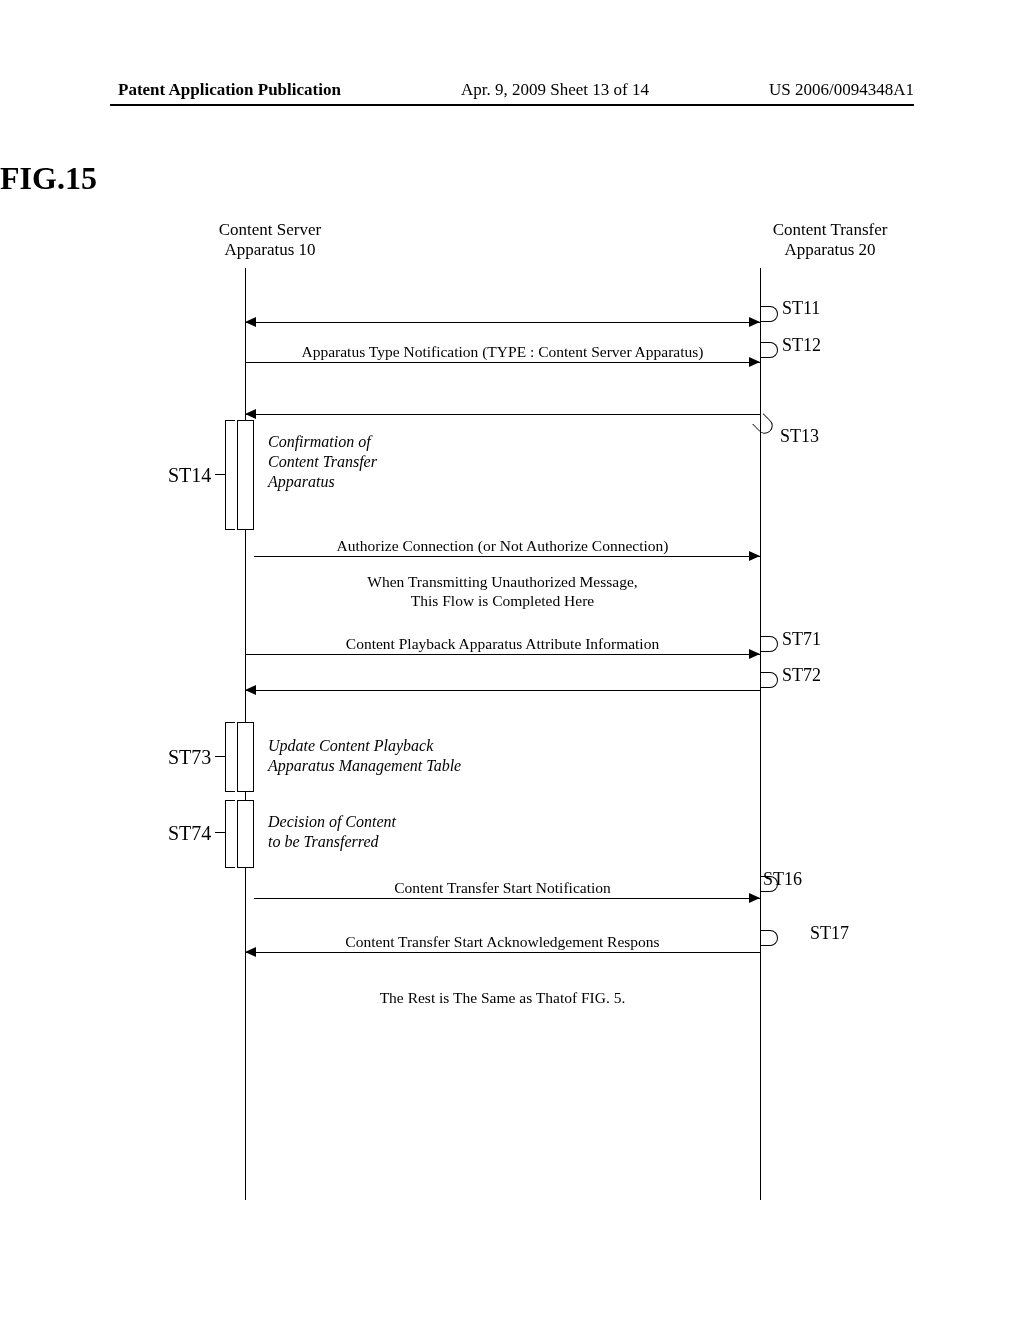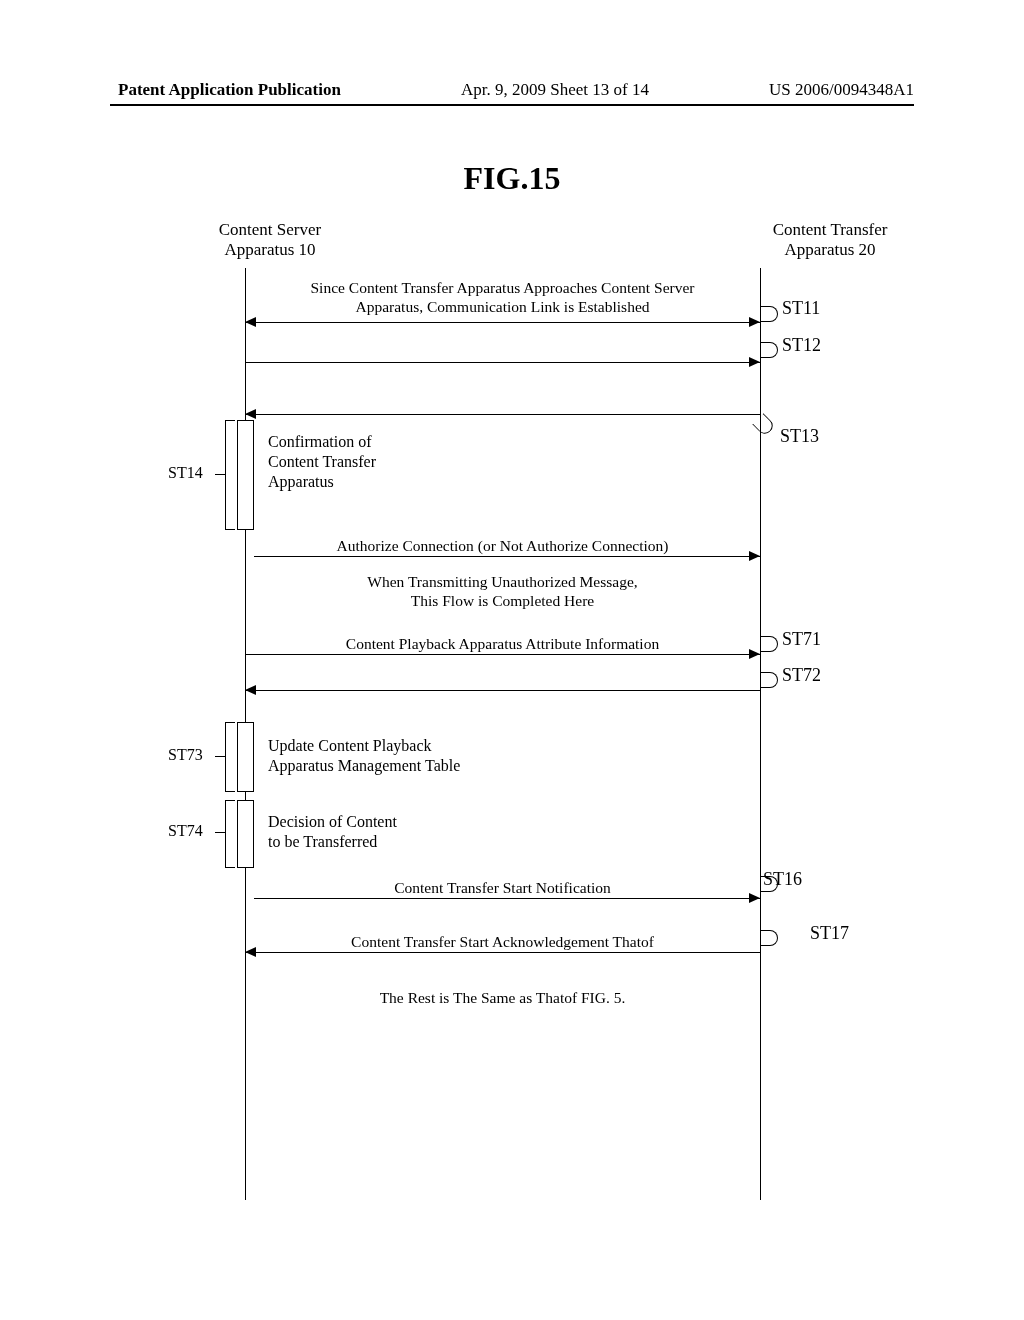--- a/index.html
+++ b/index.html
@@ -25,21 +25,20 @@
     .divider-top {
       position: absolute;
       top: 104px;
       left: 110px; right: 110px;
       border-top: 2px solid #000;
     }
     .fig-title {
       position: absolute;
       top: 160px;
       left: 0; right: 0;
-      text-align: center;
       font-size: 32px;
       font-weight: bold;
     }
     .diagram {
       position: absolute;
       top: 220px;
       left: 120px;
       width: 770px;
       height: 980px;
     }
@@ -99,22 +98,23 @@
       position: absolute;
       left: 117px;
       width: 17px;
       background: #fff;
       border: 1.5px solid #000;
     }
     .activation-label {
       position: absolute;
       font-size: 16px;
       line-height: 1.25;
-    }
-    .st-side-label { position: absolute; font-size: 16px; text-align: center; }
+      font-style: italic;
+    }
+    .st-side-label { position: absolute; font-size: 20px; text-align: center; }
     .side-connector {
       position: absolute;
       height: 1px;
       background: #000;
     }
     .vbracket {
       position: absolute;
       border-left: 1px solid #000;
       border-top: 1px solid #000;
       border-bottom: 1px solid #000;
@@ -136,28 +136,27 @@
 <div class="diagram">
 
   <div class="lifeline-label left" style="white-space:pre-line">Content Server
 Apparatus 10</div>
   <div class="lifeline-label right" style="white-space:pre-line">Content Transfer
 Apparatus 20</div>
 
   <div class="lifeline l-left"></div>
   <div class="lifeline l-right"></div>
 
-  <div class="msg" style="top:58px;white-space:pre-line">Since Content Transfer Apparatus Approaches Content Server
-Apparatus, Communication Link is Established</div>
   <div class="arrow-line" style="top:102px"></div>
   <div class="arrow-head-l" style="top:97px;left:125px"></div>
   <div class="arrow-head-r" style="top:97px;left:629px"></div>
   <div class="st-hook" style="top:86px;left:640px"></div>
   <div class="st-label" style="top:78px;left:662px">ST11</div>
 
+  <div class="msg" style="top:122px">Apparatus Type Notification (TYPE : Content Server Apparatus)</div>
   <div class="arrow-line" style="top:142px"></div>
   <div class="arrow-head-r" style="top:137px;left:629px"></div>
   <div class="st-hook" style="top:122px;left:640px"></div>
   <div class="st-label" style="top:115px;left:662px">ST12</div>
 
   <div class="arrow-line" style="top:194px"></div>
   <div class="arrow-head-l" style="top:189px;left:125px"></div>
   <div class="st-hook" style="top:197px;left:635px;transform:rotate(45deg)"></div>
   <div class="st-label" style="top:206px;left:660px">ST13</div>
 
@@ -200,20 +199,20 @@
   <div class="vbracket" style="top:580px;left:105px;height:68px"></div>
   <div class="st-side-label" style="top:602px;left:48px">ST74</div>
   <div class="side-connector" style="top:612px;left:95px;width:10px"></div>
 
   <div class="msg" style="top:658px">Content Transfer Start Notification</div>
   <div class="arrow-line" style="top:678px;left:134px;width:506px"></div>
   <div class="arrow-head-r" style="top:673px;left:629px"></div>
   <div class="st-hook" style="top:656px;left:640px"></div>
   <div class="st-label" style="top:649px;left:643px">ST16</div>
 
-  <div class="msg" style="top:712px">Content Transfer Start Acknowledgement Thatof</div>
+  <div class="msg" style="top:712px">Content Transfer Start Acknowledgement Respons</div>
   <div class="arrow-line" style="top:732px"></div>
   <div class="arrow-head-l" style="top:727px;left:125px"></div>
   <div class="st-hook" style="top:710px;left:640px"></div>
   <div class="st-label" style="top:703px;left:690px">ST17</div>
 
   <div class="msg" style="top:768px">The Rest is The Same as Thatof FIG. 5.</div>
 </div>
 
 </body></html>

